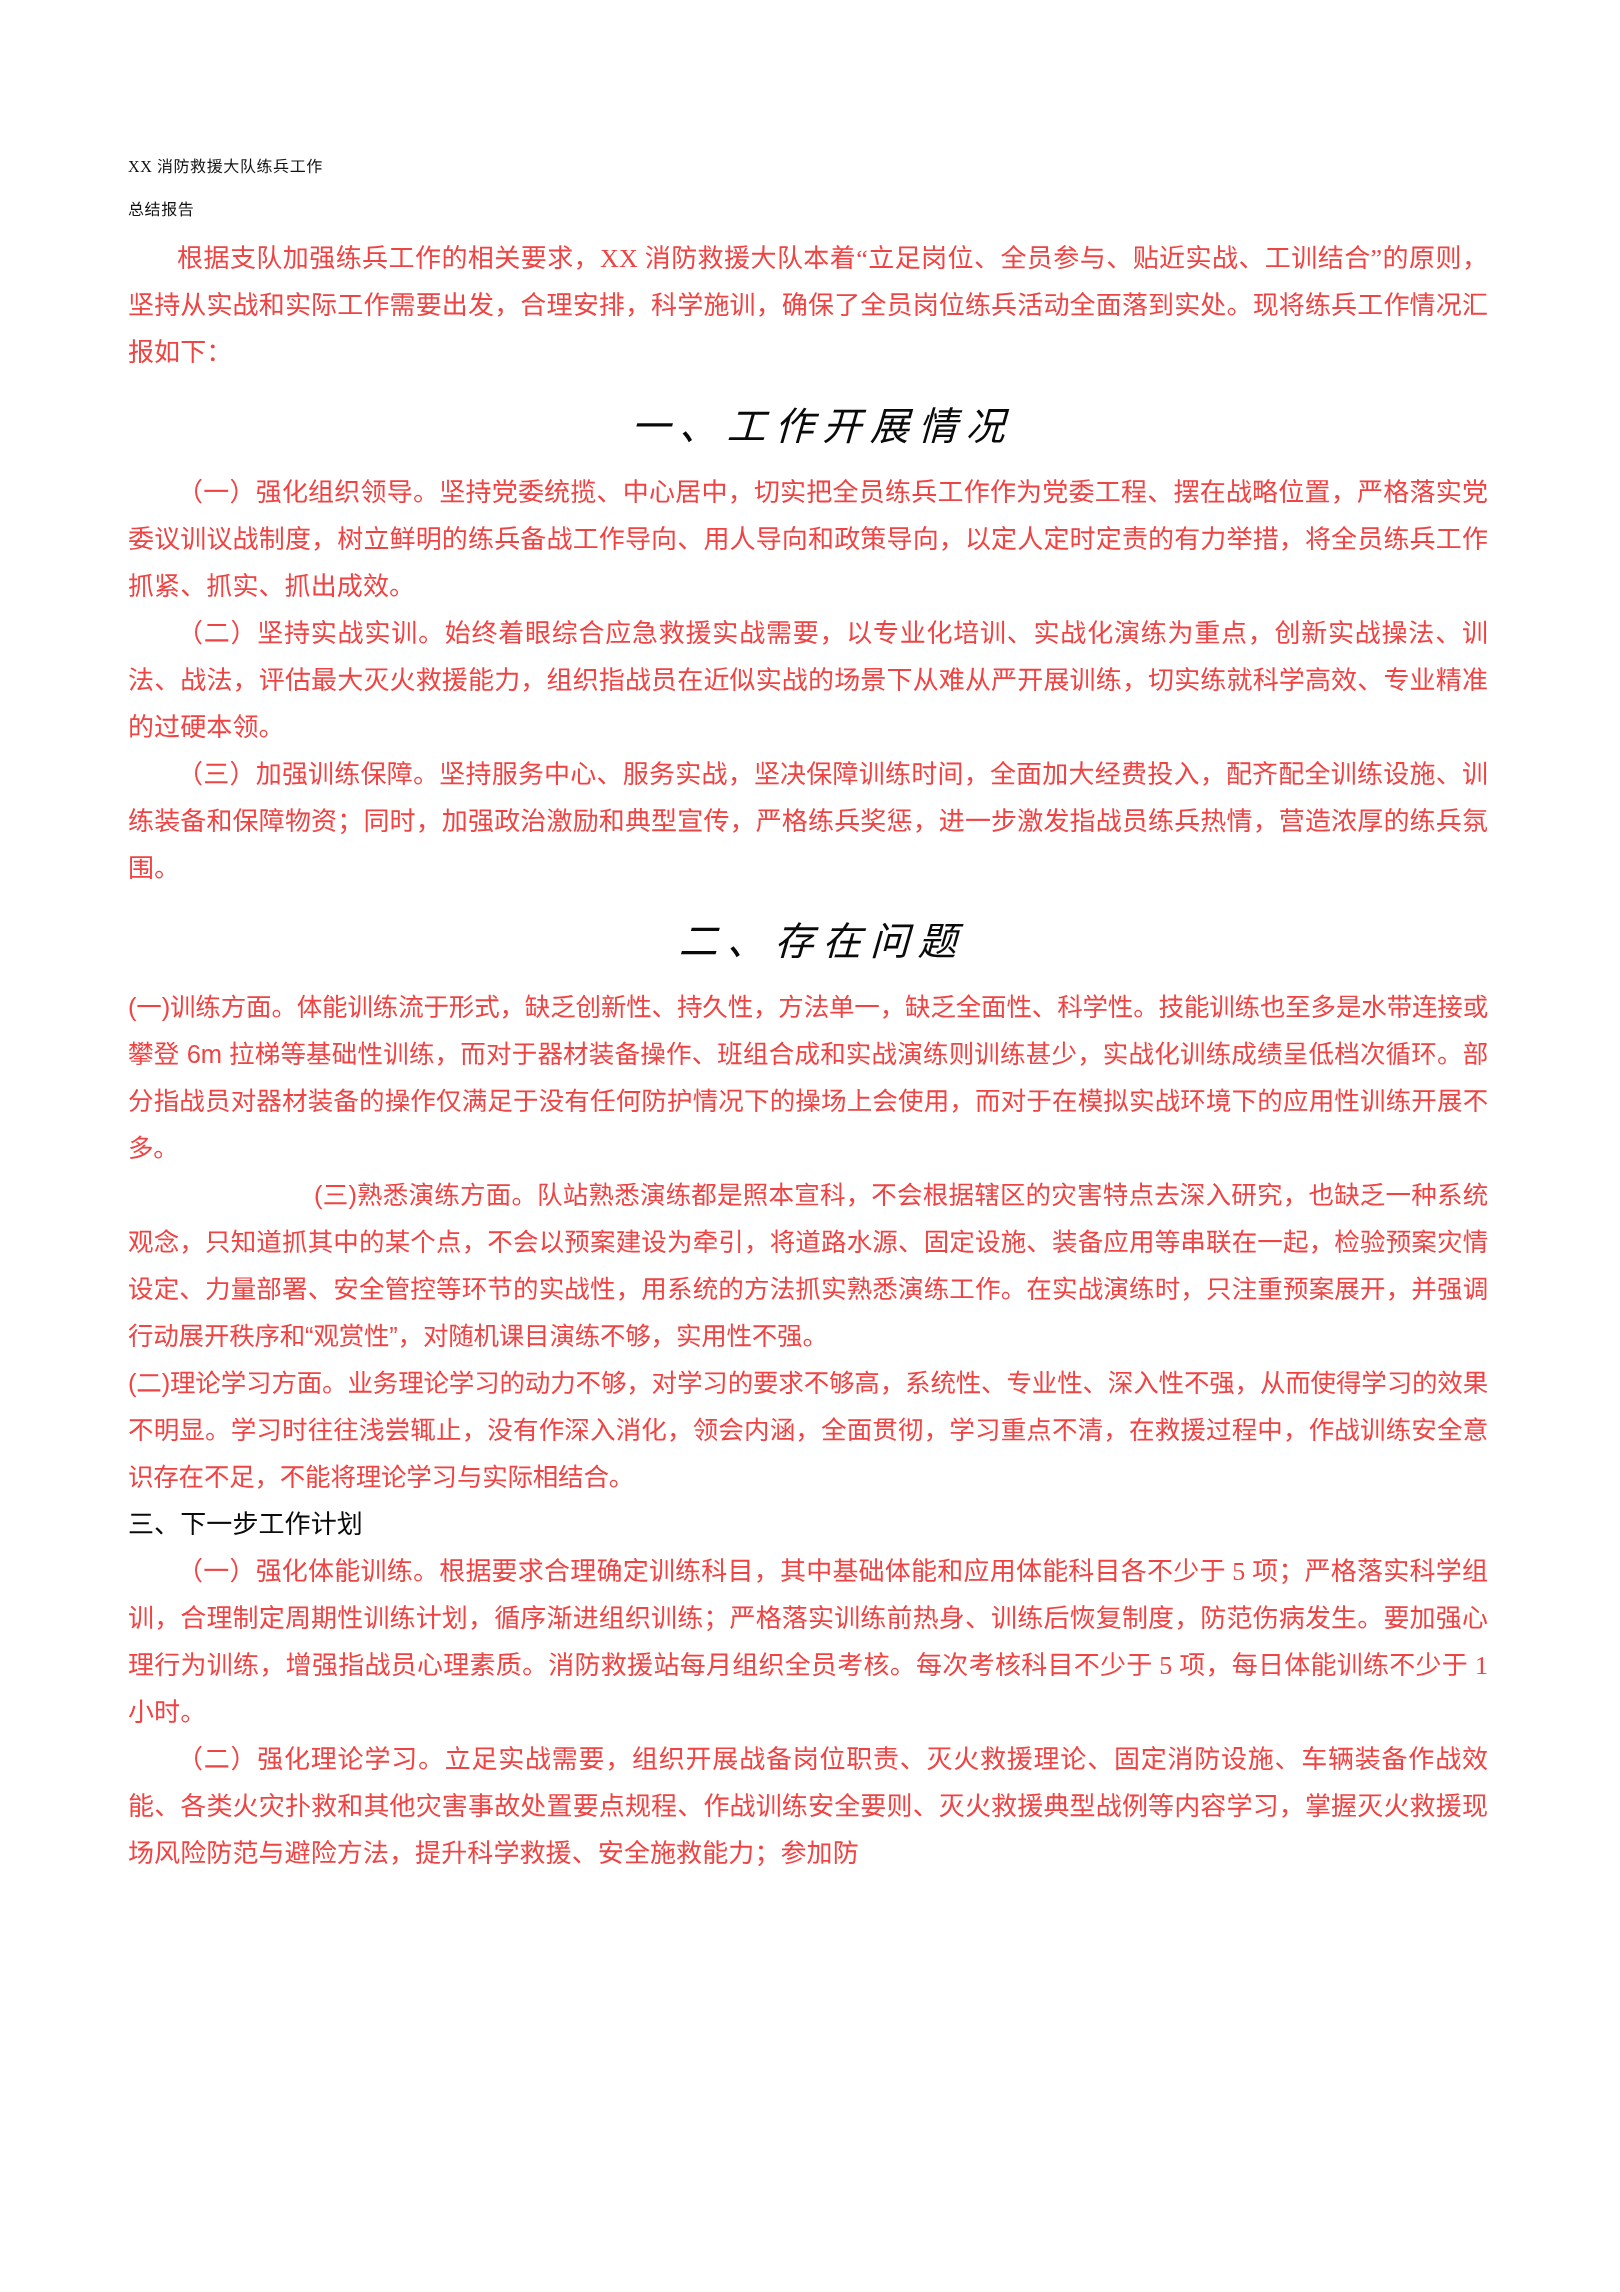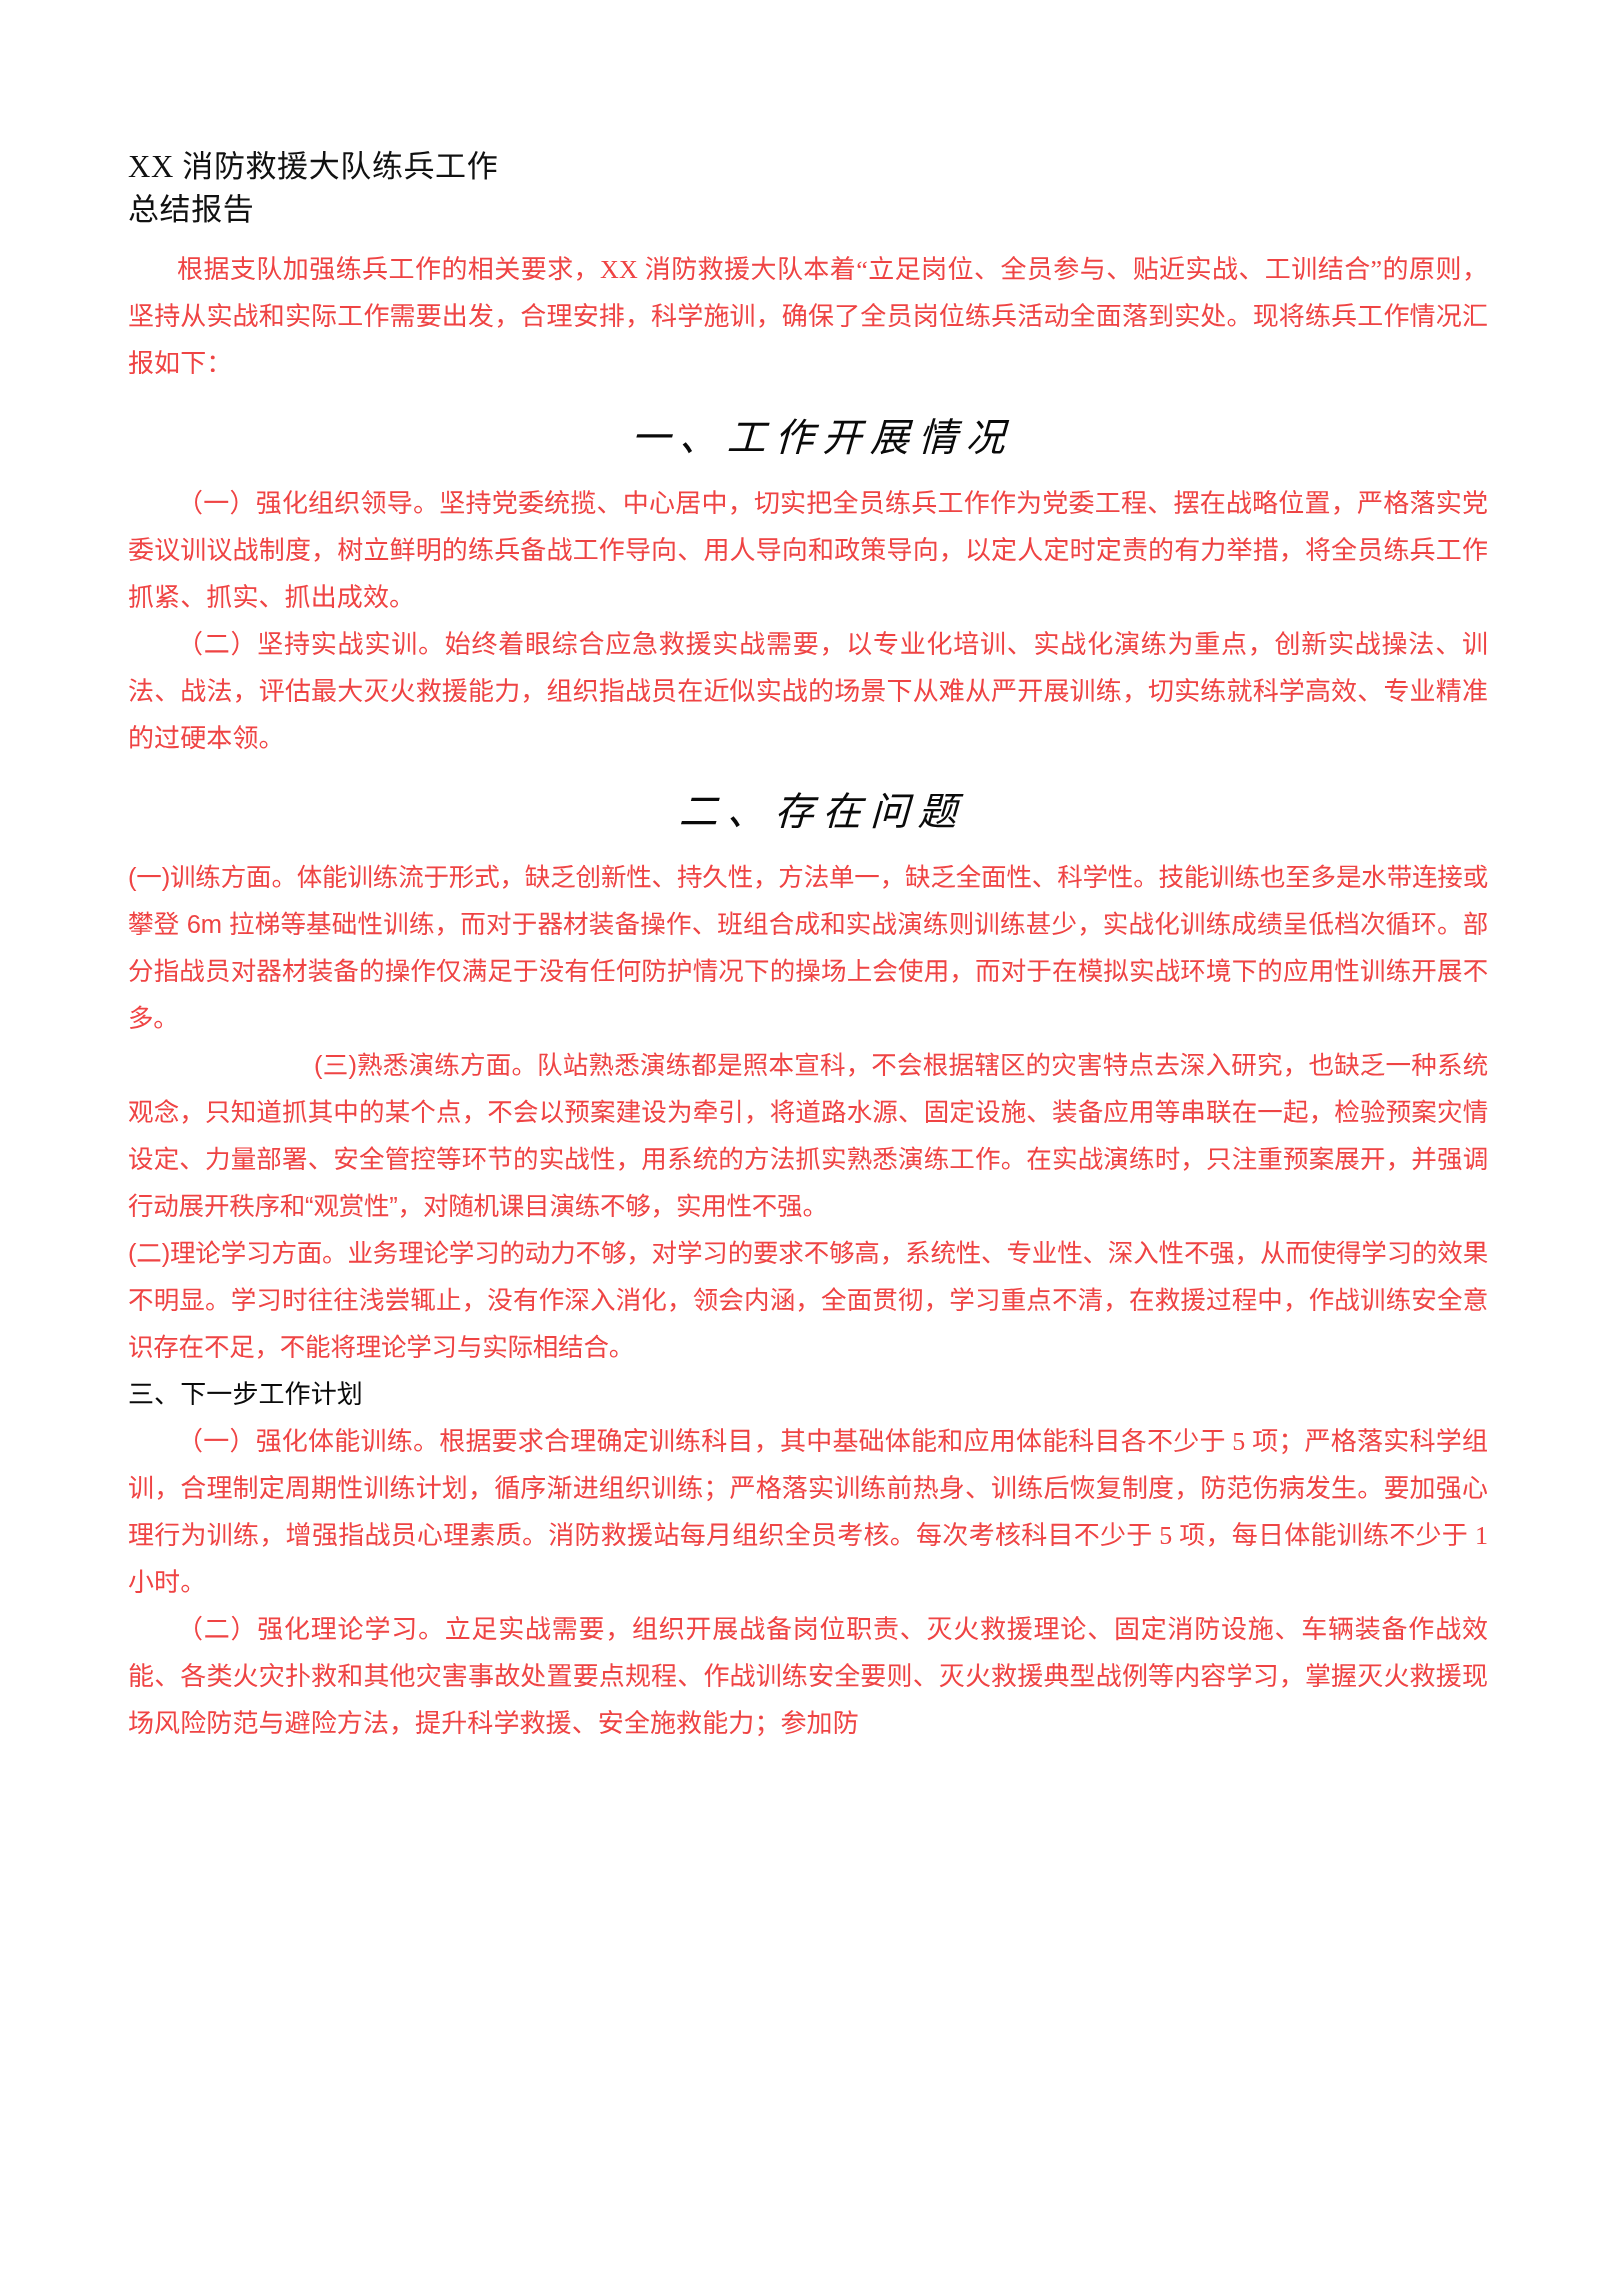--- a/index.html
+++ b/index.html
@@ -30,25 +30,25 @@
   .content {
     position: absolute;
     left: 128px;
     top: 145px;
     width: 1360px;
   }
 
   
   .doc-title {
     font-family: "Liberation Serif", "DejaVu Serif", serif;
-    font-size: 31px;
+    font-size: 16px;
     line-height: 43px;
     letter-spacing: 0.6px;
     color: #111;
-    margin: 0 0 15px 0;
+    margin: 0 0 4px 0;
   }
   .doc-title .title-line {
     display: block;
     white-space: pre;
   }
 
   
   .para {
     font-family: "Liberation Serif", "DejaVu Serif", serif;
     font-size: 26px;
@@ -108,20 +108,21 @@
       <span class="title-line">XX 消防救援大队练兵工作</span>
       <span class="title-line">总结报告</span>
     </div>
 
     <p class="para indent-para">根据支队加强练兵工作的相关要求，XX 消防救援大队本着“立足岗位、全员参与、贴近实战、工训结合”的原则，坚持从实战和实际工作需要出发，合理安排，科学施训，确保了全员岗位练兵活动全面落到实处。现将练兵工作情况汇报如下：</p>
 
     <div class="sec-heading">一、工作开展情况</div>
 
     <p class="para indent-para">（一）强化组织领导。坚持党委统揽、中心居中，切实把全员练兵工作作为党委工程、摆在战略位置，严格落实党委议训议战制度，树立鲜明的练兵备战工作导向、用人导向和政策导向，以定人定时定责的有力举措，将全员练兵工作抓紧、抓实、抓出成效。</p>
     <p class="para indent-para">（二）坚持实战实训。始终着眼综合应急救援实战需要，以专业化培训、实战化演练为重点，创新实战操法、训法、战法，评估最大灭火救援能力，组织指战员在近似实战的场景下从难从严开展训练，切实练就科学高效、专业精准的过硬本领。</p>
+    <p class="para indent-para">（三）加强训练保障。坚持服务中心、服务实战，坚决保障训练时间，全面加大经费投入，配齐配全训练设施、训练装备和保障物资；同时，加强政治激励和典型宣传，严格练兵奖惩，进一步激发指战员练兵热情，营造浓厚的练兵氛围。</p>
 
     <div class="sec-heading">二、存在问题</div>
 
     <p class="para hei noindent">(一)训练方面。体能训练流于形式，缺乏创新性、持久性，方法单一，缺乏全面性、科学性。技能训练也至多是水带连接或攀登 6m 拉梯等基础性训练，而对于器材装备操作、班组合成和实战演练则训练甚少，实战化训练成绩呈低档次循环。部分指战员对器材装备的操作仅满足于没有任何防护情况下的操场上会使用，而对于在模拟实战环境下的应用性训练开展不多。</p>
     <p class="para hei indent8">(三)熟悉演练方面。队站熟悉演练都是照本宣科，不会根据辖区的灾害特点去深入研究，也缺乏一种系统观念，只知道抓其中的某个点，不会以预案建设为牵引，将道路水源、固定设施、装备应用等串联在一起，检验预案灾情设定、力量部署、安全管控等环节的实战性，用系统的方法抓实熟悉演练工作。在实战演练时，只注重预案展开，并强调行动展开秩序和“观赏性”，对随机课目演练不够，实用性不强。</p>
     <p class="para hei noindent">(二)理论学习方面。业务理论学习的动力不够，对学习的要求不够高，系统性、专业性、深入性不强，从而使得学习的效果不明显。学习时往往浅尝辄止，没有作深入消化，领会内涵，全面贯彻，学习重点不清，在救援过程中，作战训练安全意识存在不足，不能将理论学习与实际相结合。</p>
 
     <p class="sec-heading-plain">三、下一步工作计划</p>
 
     <p class="para indent-para">（一）强化体能训练。根据要求合理确定训练科目，其中基础体能和应用体能科目各不少于 5 项；严格落实科学组训，合理制定周期性训练计划，循序渐进组织训练；严格落实训练前热身、训练后恢复制度，防范伤病发生。要加强心理行为训练，增强指战员心理素质。消防救援站每月组织全员考核。每次考核科目不少于 5 项，每日体能训练不少于 1 小时。</p>

